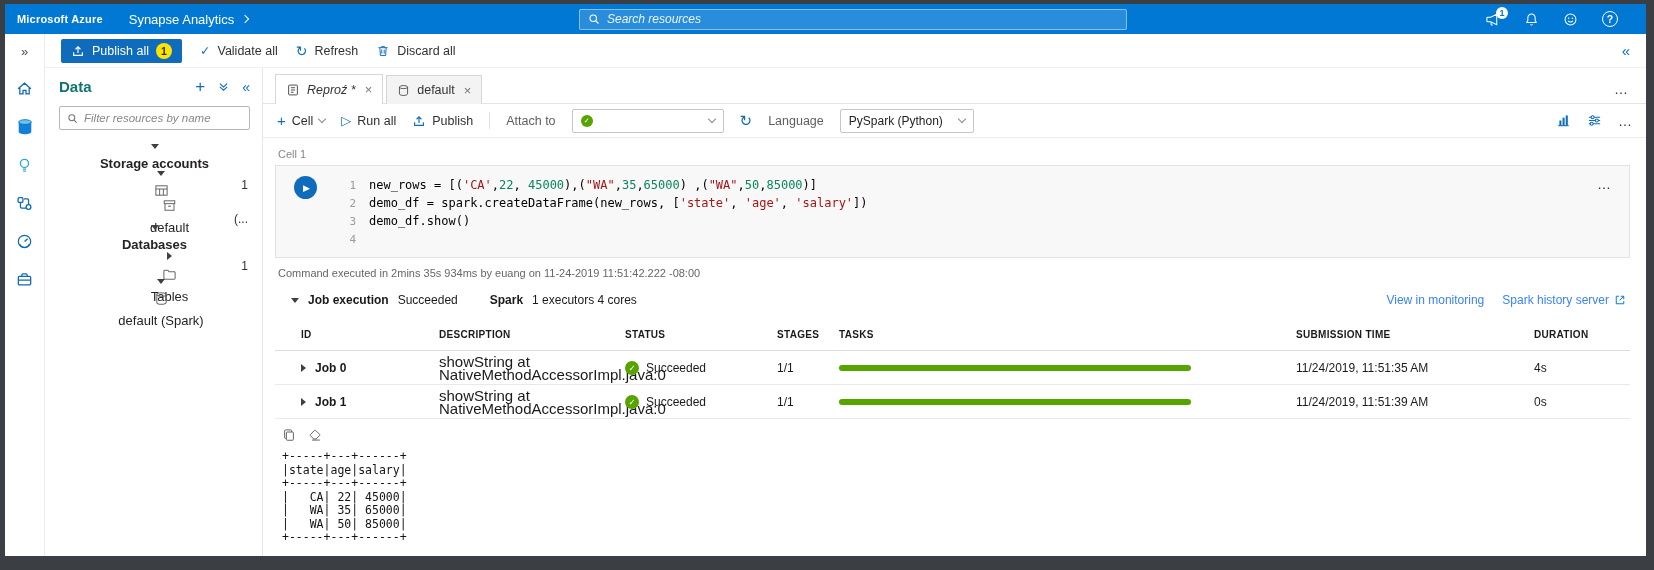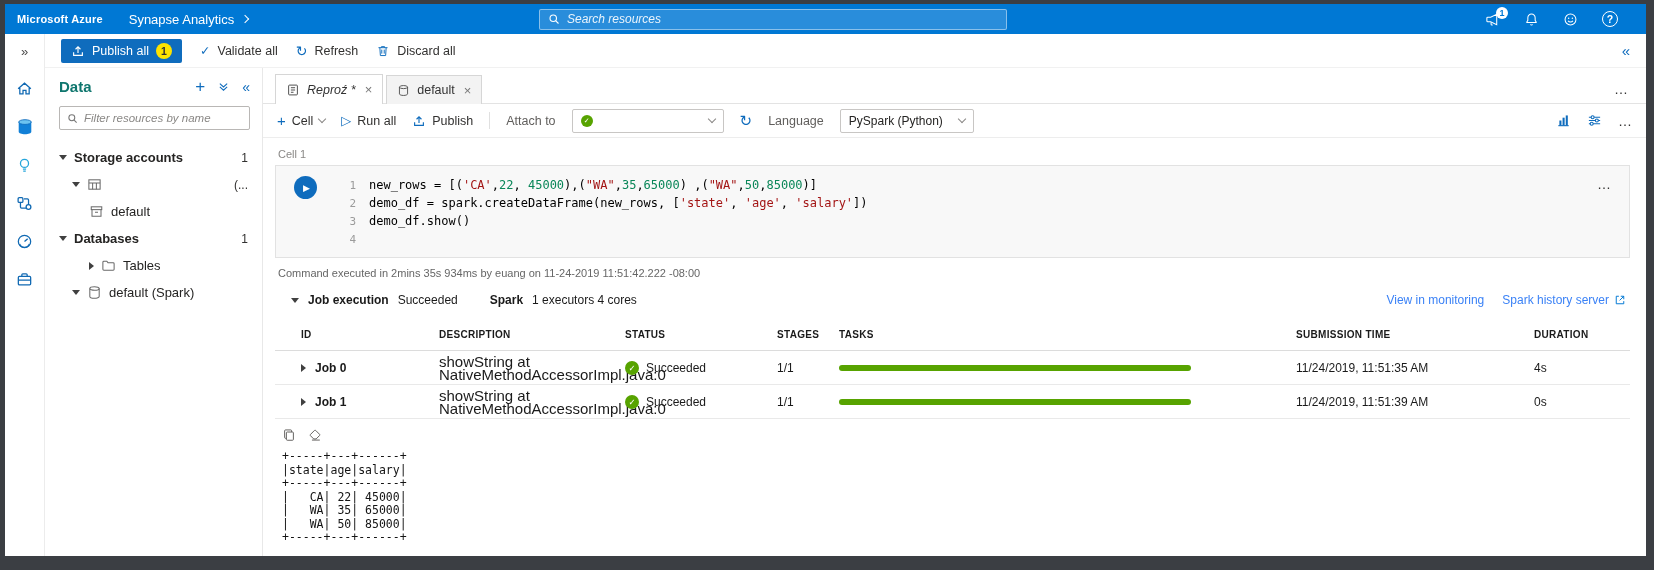--- a/index.html
+++ b/index.html
@@ -6,21 +6,21 @@
   html,body { background:#e8e8e8; font-family:"Liberation Sans", sans-serif; }
   .frame { width:1654px; height:570px; background:#fff; border:solid #3b3e43; border-width:4px 8px 14px 5px; display:flex; flex-direction:column; overflow:hidden; }
 
   
   .topbar { flex:0 0 30px; background:#0078d4; color:#fff; display:flex; align-items:center; padding:0 12px; position:relative; }
   .brand { font-weight:bold; font-size:11px; margin-right:26px; letter-spacing:.2px; cursor:pointer; }
   .appcrumb { font-size:13px; display:flex; align-items:center; gap:8px; cursor:pointer; }
   .chev { display:inline-block; width:6px; height:6px; border-right:1.4px solid currentColor; border-bottom:1.4px solid currentColor; }
   .chev.down { transform:rotate(45deg); margin-top:-3px; }
   .chev.right { transform:rotate(-45deg); }
-  .searchbox { position:absolute; left:534px; width:468px; height:21px; background:rgba(255,255,255,.16); border:1px solid rgba(255,255,255,.45); border-radius:2px; display:flex; align-items:center; gap:7px; padding:0 8px; }
+  .searchbox { position:absolute; left:574px; width:548px; height:21px; background:rgba(255,255,255,.16); border:1px solid rgba(255,255,255,.45); border-radius:2px; display:flex; align-items:center; gap:7px; padding:0 8px; }
   .searchbox input { flex:1; background:transparent; border:none; outline:none; color:#fff; font-style:italic; font-size:12px; font-family:"Liberation Sans",sans-serif; }
   .searchbox input::placeholder { color:#eaf4fc; }
   .topicons { margin-left:auto; display:flex; align-items:center; gap:24px; padding-right:16px; }
   .topicon { display:inline-flex; align-items:center; justify-content:center; cursor:pointer; position:relative; }
   .count-badge { position:absolute; top:-5px; right:-8px; background:#fff; color:#0078d4; font-size:9px; font-weight:bold; width:12px; height:12px; border-radius:50%; display:flex; align-items:center; justify-content:center; }
   .circle-q { width:16px; height:16px; border:1.3px solid #fff; border-radius:50%; font-size:10.5px; font-weight:bold; display:inline-flex; align-items:center; justify-content:center; }
 
   
   .bodyrow { flex:1; display:flex; min-height:0; }
   .rail { flex:0 0 40px; border-right:1px solid #ececec; display:flex; flex-direction:column; align-items:center; padding-top:10px; gap:21px; background:#fff; }
@@ -43,21 +43,21 @@
   .datapanel { flex:0 0 218px; border-right:1px solid #e8e8e8; padding:10px 12px 0 14px; }
   .dp-head { display:flex; align-items:center; }
   .dp-title { font-size:15px; font-weight:bold; color:#0f766e; }
   .dp-actions { margin-left:auto; display:flex; align-items:center; gap:12px; }
   .dp-add { color:#0f6cbd; font-size:17px; line-height:1; cursor:pointer; }
   .dp-collapse { color:#0f6cbd; font-size:14px; cursor:pointer; }
   .filterbox { margin-top:11px; height:24px; border:1px solid #b9b7b5; border-radius:2px; display:flex; align-items:center; gap:6px; padding:0 7px; }
   .filterbox input { flex:1; border:none; outline:none; font-style:italic; font-size:11.5px; color:#555; font-family:"Liberation Sans",sans-serif; }
   .filterbox input::placeholder { color:#8a8886; }
   .tree { margin-top:14px; }
-  .tree-row { display:flex; align-items:center; gap:7px; height:27px; font-size:13px; color:#252423; cursor:pointer; }
+  .tree-row { display:flex; align-items:center; gap:7px; height:27px; font-size:13px; color:#252423; cursor:pointer;flex-direction:column; }
   .tree-row.lvl0 { font-weight:bold; }
   .tree-row.lvl1 { padding-left:13px; }
   .tree-row.lvl2 { padding-left:30px; }
   .tree-count { margin-left:auto; font-weight:normal; font-size:12px; color:#323130; padding-right:2px; }
   .tri-down { width:0; height:0; border-left:4px solid transparent; border-right:4px solid transparent; border-top:5px solid #404040; flex:0 0 auto; }
   .tri-right { width:0; height:0; border-top:4px solid transparent; border-bottom:4px solid transparent; border-left:5px solid #404040; flex:0 0 auto; }
 
   
   .main { flex:1; display:flex; flex-direction:column; min-width:0; padding-top:5px; }
   .tabs { flex:0 0 30px; display:flex; align-items:flex-end; padding-left:12px; gap:3px; border-bottom:1px solid #e3e3e3; }

